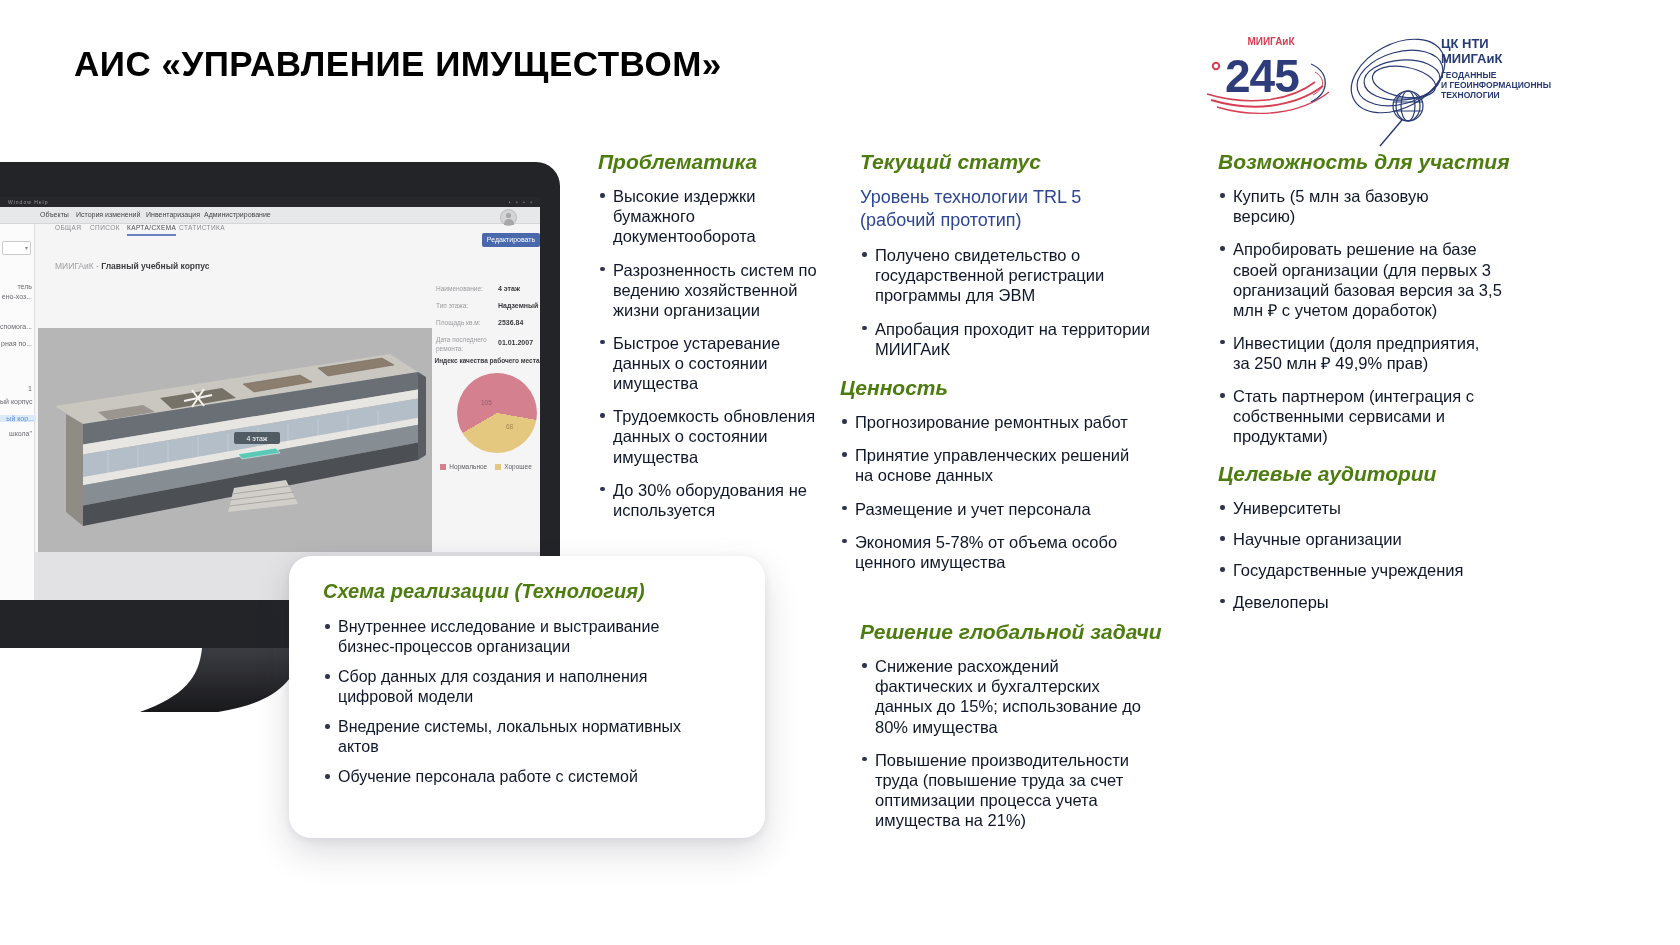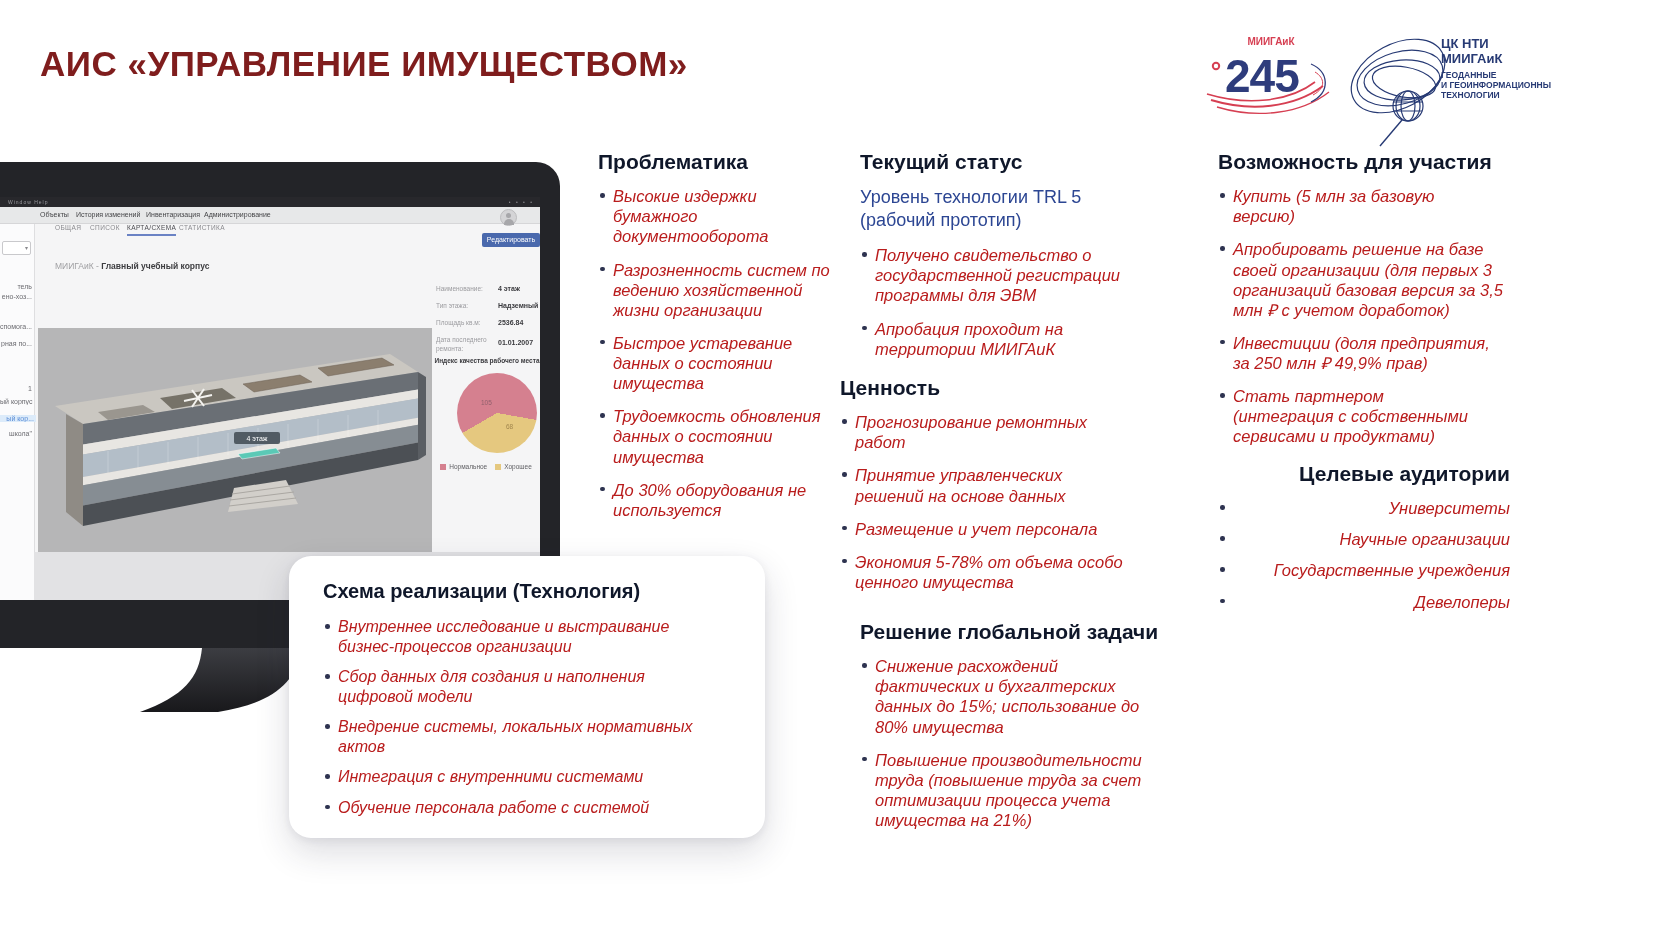--- a/index.html
+++ b/index.html
@@ -1,32 +1,32 @@
 <!DOCTYPE html>
 <html><head>
 <meta charset="utf-8">
 <style>
   html,body{margin:0;padding:0;background:#fff;width:1680px;height:945px;overflow:hidden;
     font-family:"Liberation Sans", sans-serif;}
   #slide{position:relative;width:1680px;height:945px;background:#ffffff;overflow:hidden;}
 
   
-  .slide-title{position:absolute;left:40px;top:44px;font-size:35px;font-weight:800;
-    letter-spacing:.5px;color:#7f1d1d;}
+  .slide-title{position:absolute;left:74px;top:44px;font-size:35px;font-weight:800;
+    letter-spacing:.5px;color:#000000;}
 
   
   .logo245{position:absolute;left:1203px;top:30px;width:135px;height:95px;}
   .logoNTI{position:absolute;left:1346px;top:18px;width:205px;height:130px;}
 
   
   .sec{position:absolute;}
-  .sec-title{margin:0 0 12px 0;font-size:21px;font-weight:700;color:#0f172a;line-height:1.15;}
+  .sec-title{margin:0 0 12px 0;font-size:21px;font-weight:700;color:#4d7c0f;line-height:1.15;font-style:italic;}
   .status-sub{font-size:18px;line-height:1.25;color:#2c4693;margin:2px 0 14px 0;}
   .b-item{position:relative;padding-left:15px;margin-bottom:13px;font-size:16.5px;
-    line-height:1.22;color:#b91c1c;font-style:italic;}
+    line-height:1.22;color:#0f172a;}
   .b-item::before{content:"";position:absolute;left:2px;top:7px;width:4.5px;height:4.5px;
     border-radius:50%;background:#2e3350;}
 
   
   .card{position:absolute;left:289px;top:556px;width:476px;height:282px;background:#ffffff;
     border-radius:22px;box-shadow:0 14px 34px rgba(40,40,60,.16),0 2px 8px rgba(40,40,60,.08);
     z-index:5;padding:24px 0 0 34px;box-sizing:border-box;}
   .card .sec-title{font-size:20px;margin-bottom:14px;}
   .card .b-item{width:370px;font-size:16px;margin-bottom:11px;}
 
@@ -80,21 +80,21 @@
   .leg-sq.normal{background:#d5808f;}
   .leg-sq.good{background:#e5c87f;}
   .bottom-strip{position:absolute;left:34px;top:355px;width:506px;height:48px;background:#e2e2e4;}
 
   
   #sec-problems{left:598px;top:150px;width:238px;}
   #sec-status{left:860px;top:150px;width:292px;}
   #sec-value{left:840px;top:376px;width:292px;}
   #sec-global{left:860px;top:620px;width:312px;}
   #sec-participation{left:1218px;top:150px;width:296px;}
-  #sec-audiences{left:1218px;top:462px;width:292px;text-align:right;}
+  #sec-audiences{left:1218px;top:462px;width:292px;}
   .z3{z-index:3;}
 </style>
 </head>
 <body>
 
 <div id="slide">
 
   <div class="slide-title">АИС «УПРАВЛЕНИЕ ИМУЩЕСТВОМ»</div>
 
   <svg class="logo245" viewBox="0 0 135 95">
@@ -305,17 +305,16 @@
     <div class="b-item" style="margin-bottom:11px">Научные организации</div>
     <div class="b-item" style="margin-bottom:11px">Государственные учреждения</div>
     <div class="b-item" style="margin-bottom:11px">Девелоперы</div>
   </div>
 
   <div class="card">
     <h2 class="sec-title">Схема реализации (Технология)</h2>
     <div class="b-item">Внутреннее исследование и выстраивание бизнес-процессов организации</div>
     <div class="b-item">Сбор данных для создания и наполнения цифровой модели</div>
     <div class="b-item">Внедрение системы, локальных нормативных актов</div>
-    <div class="b-item">Интеграция с внутренними системами</div>
     <div class="b-item">Обучение персонала работе с системой</div>
   </div>
 
 </div>
 
 </body></html>

